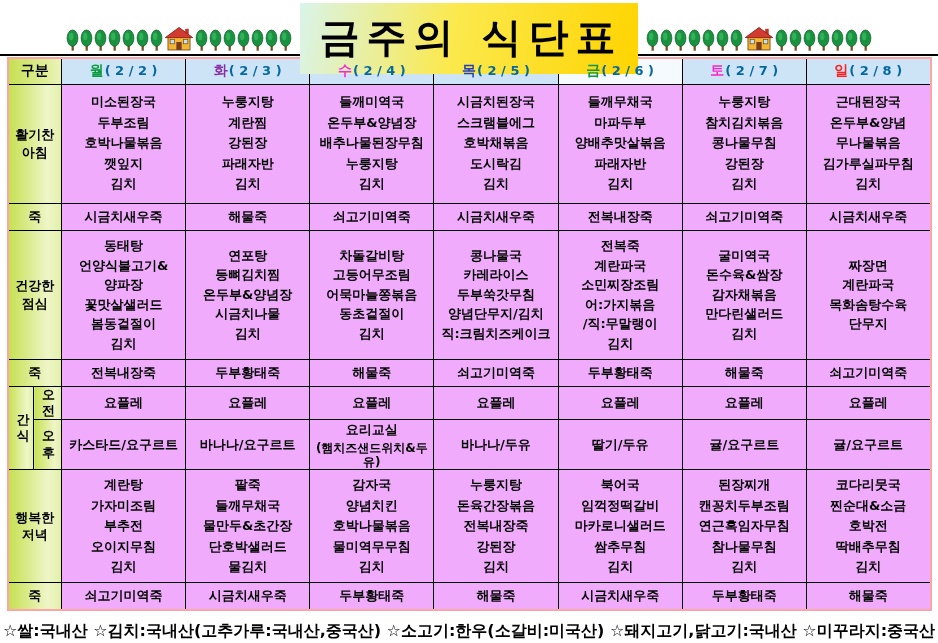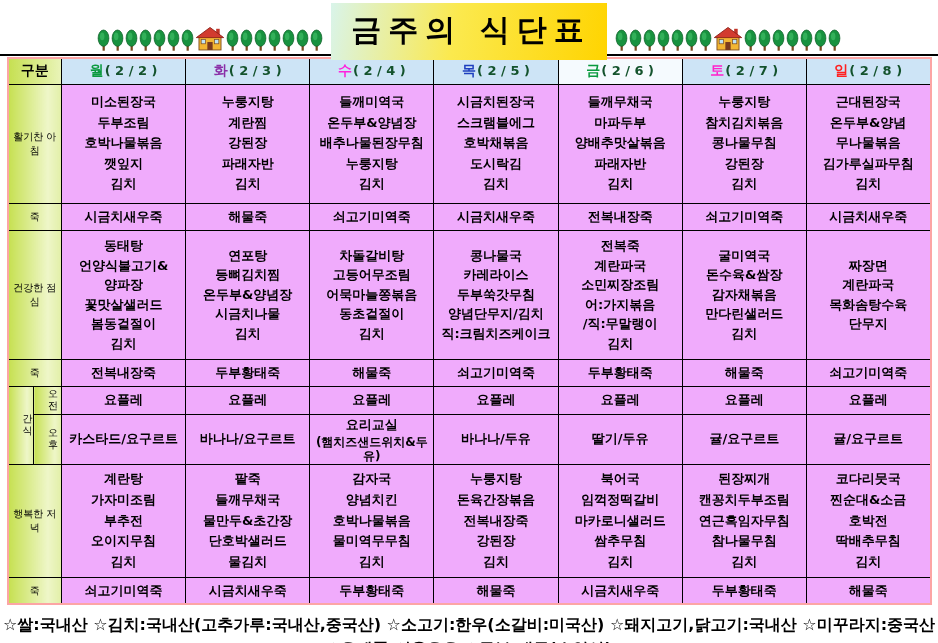--- a/index.html
+++ b/index.html
@@ -3,34 +3,34 @@
 <meta charset="utf-8">
 <style>
   html,body{margin:0;padding:0;background:#ffffff;}
   body{width:938px;height:643px;font-family:"DejaVu Sans","Liberation Sans",sans-serif;color:#000;}
   .banner{height:56px;display:flex;align-items:flex-end;justify-content:center;gap:8px;
           border-bottom:2px solid #000;box-sizing:border-box;padding-bottom:1px;}
   .deco{display:flex;align-items:flex-end;gap:1px;padding-bottom:1px;}
   .dicon{display:inline-block;line-height:0;}
   .title{align-self:flex-start;margin-top:3px;
          background:linear-gradient(100deg,#d9f4ea 0%,#fbe94e 45%,#ffd400 100%);
-         font-size:30px;font-weight:bold;letter-spacing:7px;padding:7px 16px 9px 20px;
+         font-size:40px;font-weight:bold;letter-spacing:7px;padding:7px 16px 9px 20px;
          white-space:nowrap;}
   table{border-collapse:collapse;table-layout:fixed;width:925px;margin:1px auto 0 auto;
         border:2px solid #fca5a5;}
   th,td{border:1px solid #000;padding:0 1px;text-align:center;box-sizing:border-box;}
   th{font-weight:bold;}
   .corner{background:linear-gradient(90deg,#c6e052 0%,#e9f4b8 100%);font-size:14px;}
   .dayth{background:#cde4f6;font-size:14px;font-weight:bold;height:26px;}
   .dayth.hl{background:#f5fafe;}
   .dname{margin-right:1px;}
-  .ddate{color:#14532d;font-size:13px;}
+  .ddate{color:#0369a1;font-size:13px;}
   .rlabel{background:linear-gradient(90deg,#c6e052 0%,#eef6c8 75%,#e2efa8 100%);
-          font-size:10px;font-weight:normal;line-height:1.35;margin-top:39px;}
-  .vlabel{word-break:break-all;padding:0 14px;line-height:1.25;text-align:right;}
+          font-size:13px;font-weight:bold;line-height:1.35;margin-top:39px;}
+  .vlabel{word-break:break-all;padding:0 8px;line-height:1.25;text-align:right;}
   .cell{background:#f0abfc;font-size:13px;font-weight:bold;vertical-align:middle;}
   .cell .line{line-height:1.58;}
   .cell .line.sub{font-size:12px;line-height:1.2;}
   .row-breakfast .cell{height:119px;}
   .row-lunch .cell{height:129px;}
   .row-lunch .cell .line{line-height:1.5;}
   .row-dinner .cell{height:113px;}
   .row-porridge th,.row-porridge td{height:27px;}
   .row-snack-am td{height:28px;}
   .row-snack-pm td{height:42px;}

